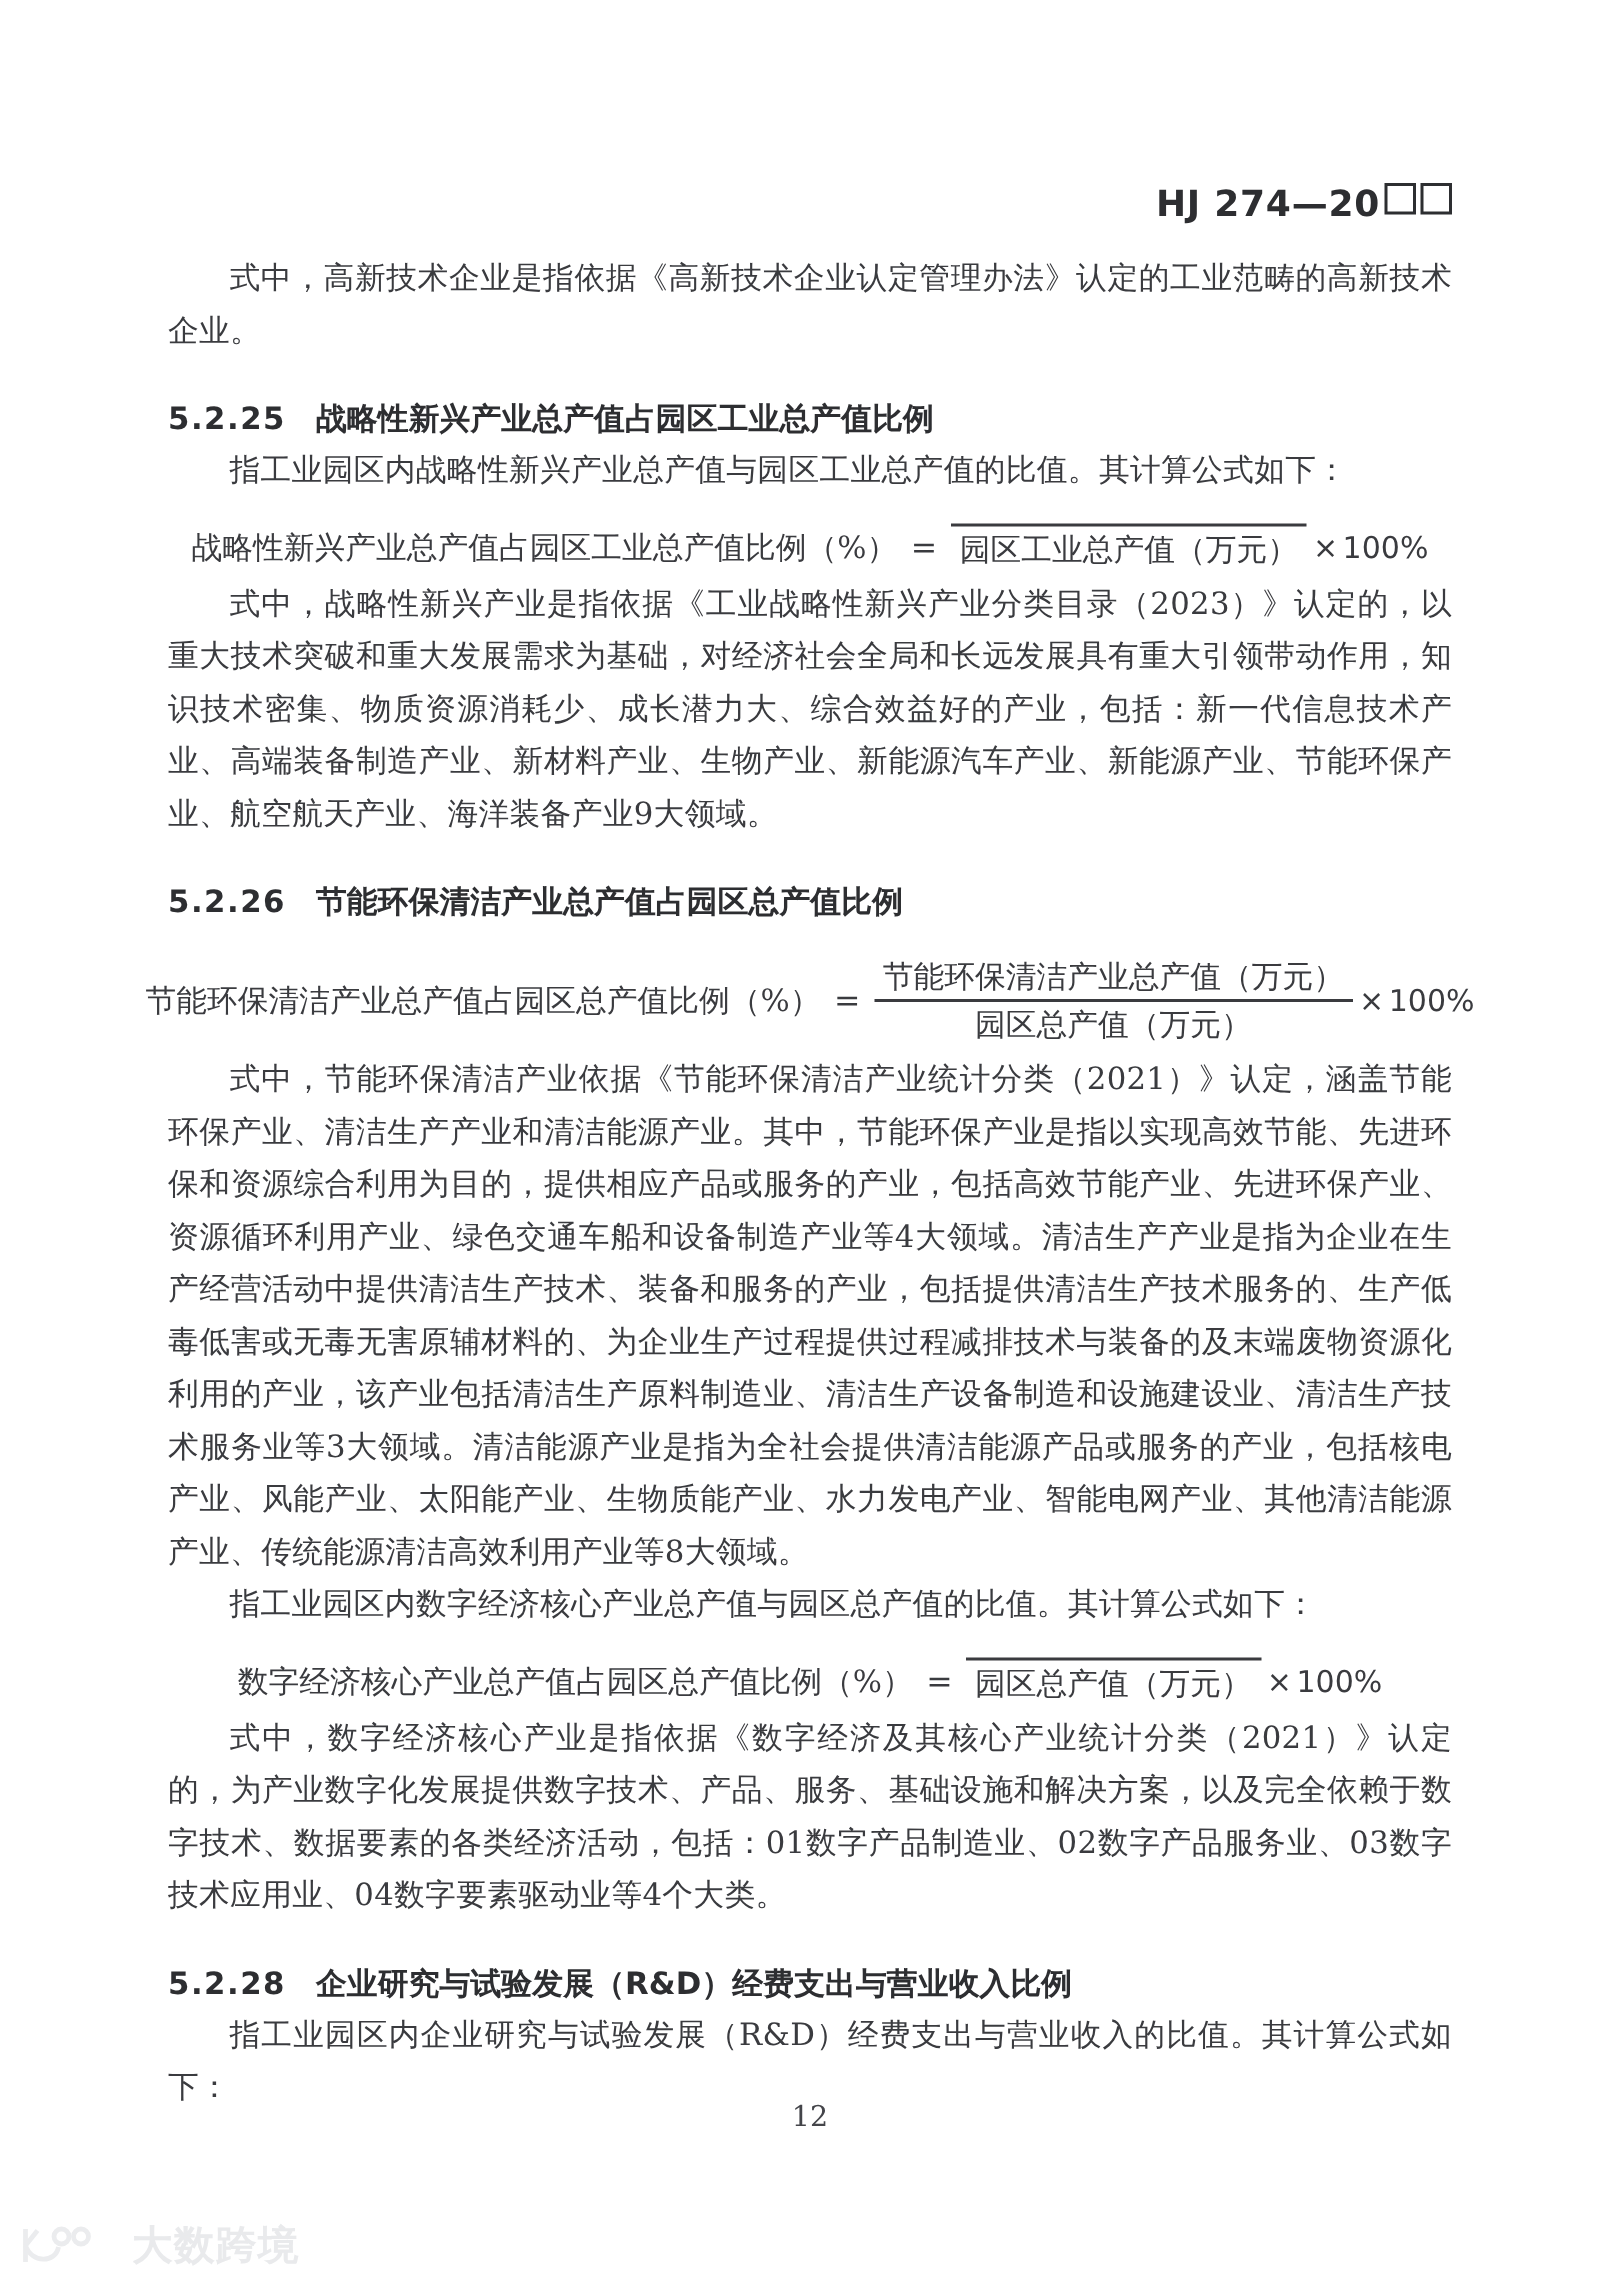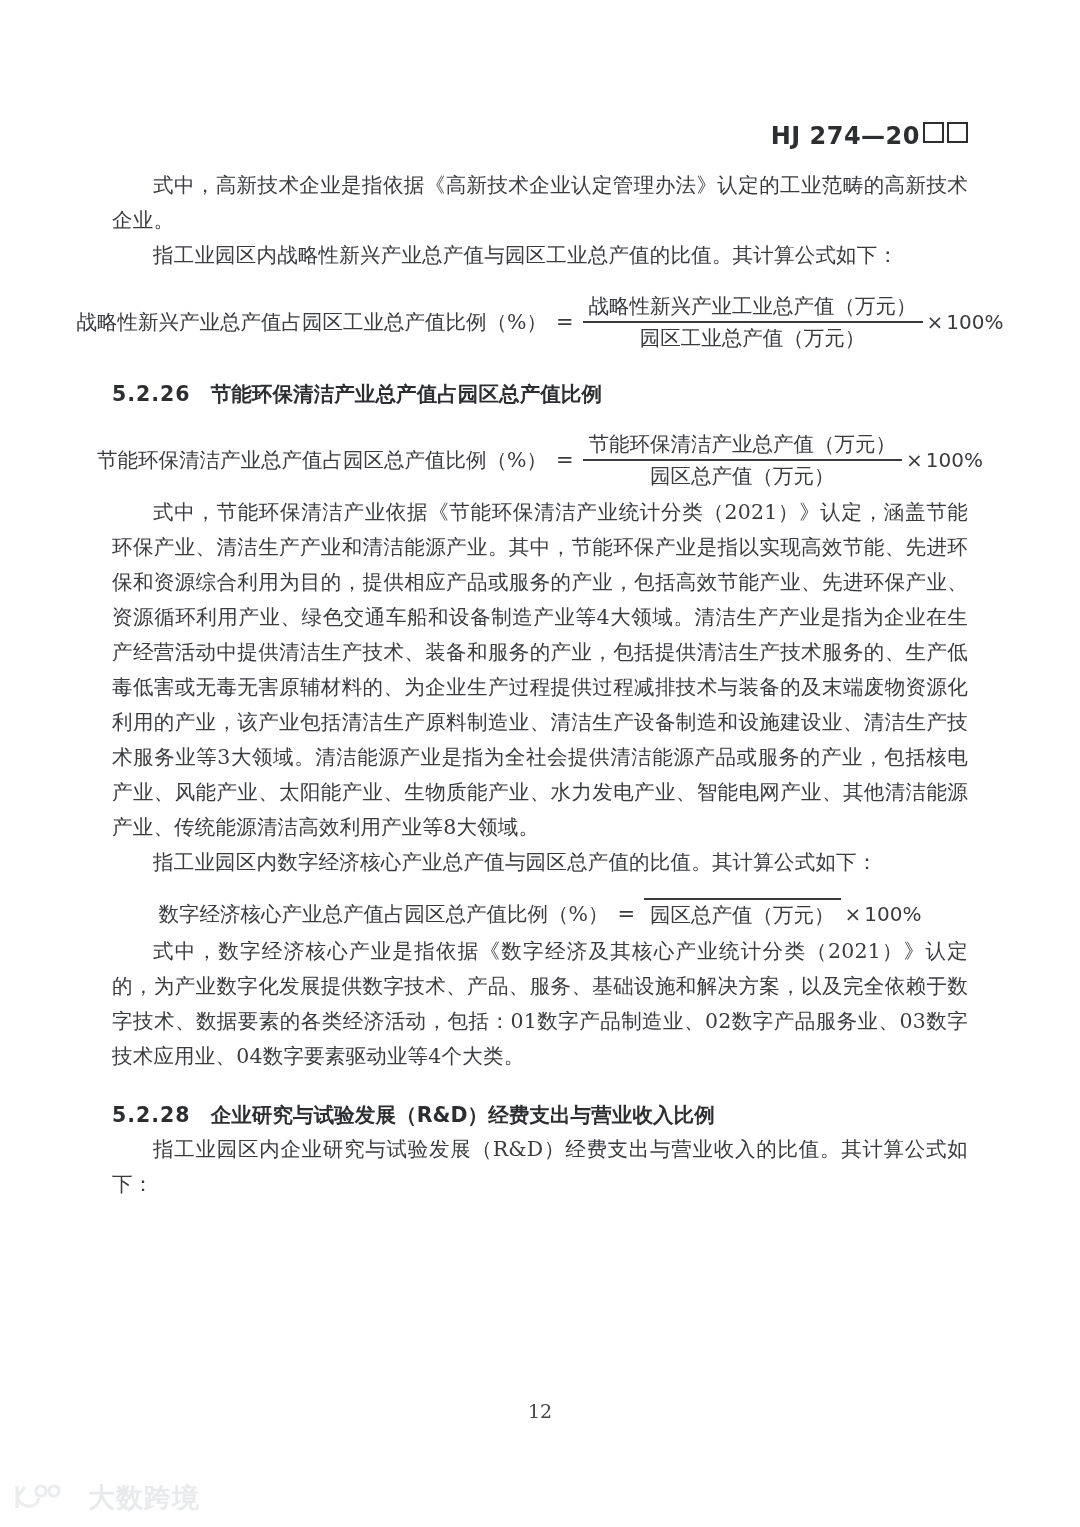--- a/index.html
+++ b/index.html
@@ -166,31 +166,34 @@
 <div class="page">
 
   <div class="doc-header">
     <span>HJ 274—20</span><span class="box"></span><span class="box"></span>
   </div>
 
   <div class="content">
 
     <p class="body">式中，高新技术企业是指依据《高新技术企业认定管理办法》认定的工业范畴的高新技术企业。</p>
 
+    <h3 class="section">
+      <span class="num">5.2.25</span><span>战略性新兴产业总产值占园区工业总产值比例</span>
+    </h3>
     <p class="body lead">指工业园区内战略性新兴产业总产值与园区工业总产值的比值。其计算公式如下：</p>
     <div class="formula">
       <span class="lhs">战略性新兴产业总产值占园区工业总产值比例（%）</span>
       <span class="eq">=</span>
       <span class="frac">
-        <span class="num-part">战略性新兴产业工业总产值（万元）</span>
         <span class="bar"></span>
         <span class="den-part">园区工业总产值（万元）</span>
       </span>
       <span class="tail"><span class="times">×</span><span>100%</span></span>
     </div>
+    <p class="body note">式中，战略性新兴产业是指依据《工业战略性新兴产业分类目录（2023）》认定的，以重大技术突破和重大发展需求为基础，对经济社会全局和长远发展具有重大引领带动作用，知识技术密集、物质资源消耗少、成长潜力大、综合效益好的产业，包括：新一代信息技术产业、高端装备制造产业、新材料产业、生物产业、新能源汽车产业、新能源产业、节能环保产业、航空航天产业、海洋装备产业9大领域。</p>
 
     <h3 class="section">
       <span class="num">5.2.26</span><span>节能环保清洁产业总产值占园区总产值比例</span>
     </h3>
     <div class="formula">
       <span class="lhs">节能环保清洁产业总产值占园区总产值比例（%）</span>
       <span class="eq">=</span>
       <span class="frac">
         <span class="num-part">节能环保清洁产业总产值（万元）</span>
         <span class="bar"></span>

